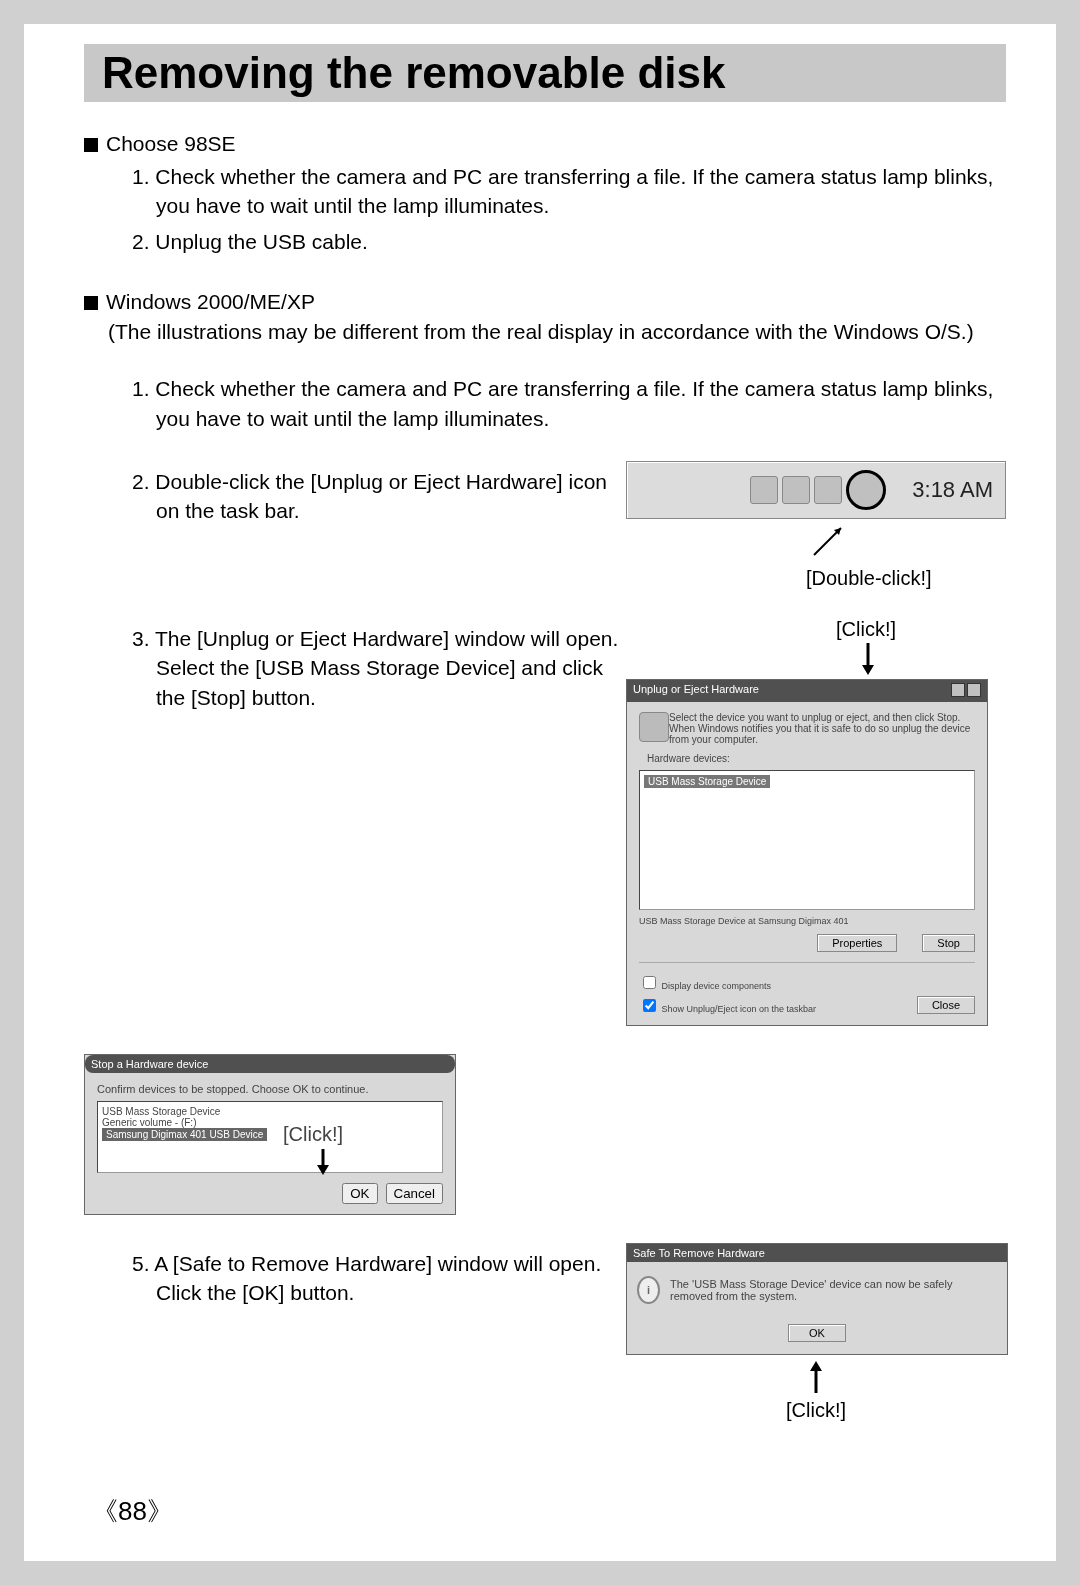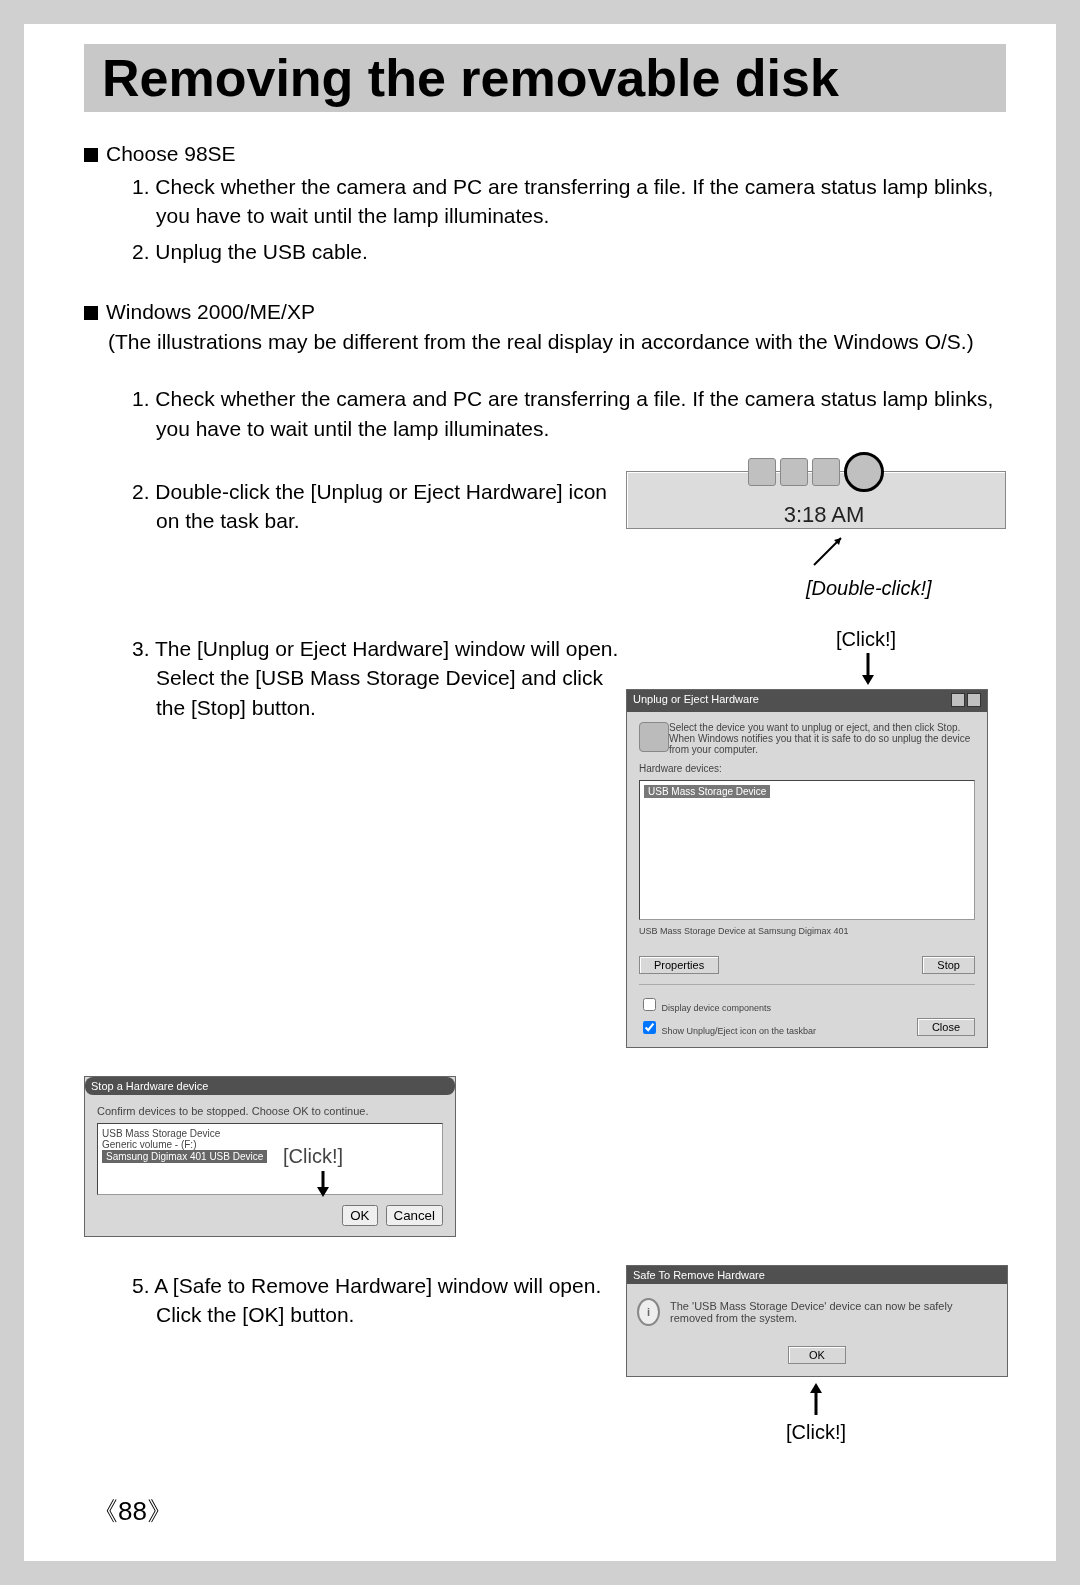--- a/index.html
+++ b/index.html
@@ -22,21 +22,21 @@
     border-top: 24px solid #d0d0d0;
     border-bottom: 24px solid #d0d0d0;
   }
   .title-block {
     background: #c8c8c8;
     padding: 4px 18px 4px 18px;
     margin-bottom: 30px;
   }
   .title-block h1 {
     margin: 0;
-    font-size: 52px;
+    font-size: 44px;
     font-weight: bold;
   }
   .bullet {
     display: inline-block;
     width: 14px;
     height: 14px;
     background: #000;
     margin-right: 8px;
     vertical-align: -1px;
   }
@@ -70,21 +70,20 @@
   .taskbar {
     border: 1px solid #888;
     background: #dcdcdc;
     height: 56px;
     display: flex;
     align-items: center;
     justify-content: flex-end;
     padding: 0 12px;
     gap: 10px;
     box-shadow: inset 1px 1px 0 #fff;
-    flex-direction: column;
   }
   .tray-icons { display:flex; align-items:center; gap:4px; }
   .tray-icon {
     width: 26px; height: 26px;
     background: #c0c0c0;
     border: 1px solid #888;
     border-radius: 3px;
     position: relative;
   }
   .tray-icon.circled {
@@ -112,21 +111,21 @@
     width:12px;height:12px;background:#c0c0c0;border:1px solid #333;display:inline-block;margin-left:2px;
   }
   .dialog .body { padding: 10px 12px; }
   .dialog .listbox {
     background:#fff;border:1px inset #999;height:130px;margin:6px 0;
     padding:4px;
   }
   .dialog .listbox .sel {
     background:#777;color:#fff;display:inline-block;padding:1px 4px;font-size:10px;
   }
-  .dialog .btnrow { display:flex;justify-content:space-between;gap:8px;margin-top:20px; }
+  .dialog .btnrow { display:flex;justify-content:flex-end;gap:25px;margin-top:8px; }
   .dialog button {
     font-size:11px;padding:2px 14px;background:#d8d8d8;border:1px solid #888;box-shadow:inset 1px 1px 0 #fff;
   }
   .small-dialog {
     background:#d8d8d8;border:1px solid #666;width:370px;font-size:11px;color:#444;
   }
   .small-dialog .titlebar { background:#505050;color:#fff;padding:3px 6px;font-size:11px;display:flex;justify-content:space-between;border-radius:8px;}
   .small-dialog .body { padding:10px 12px; }
   .small-dialog .devlist {background:#fff;border:1px inset #999;height:62px;margin:6px 0;padding:4px;font-size:10px;}
   .small-dialog .devlist .sel {background:#666;color:#fff;display:inline-block;padding:1px 4px;}
@@ -141,21 +140,21 @@
   .msgbox button{font-size:11px;padding:2px 20px;background:#d8d8d8;border:1px solid #888;box-shadow:inset 1px 1px 0 #fff;}
   .page-num {
     position:absolute;
     bottom:32px;
     left:68px;
     font-size:26px;
   }
   .bracket-l::before{content:"\300A";}
   .bracket-r::after{content:"\300B";}
   .click-label { font-size:20px; }
-  .doubleclk-wrap { margin-left:180px; margin-top:4px;font-style:italic;}
+  .doubleclk-wrap { margin-left:180px; margin-top:4px;}
   .cap-click-1 { margin-left:210px; margin-bottom:2px;}
   .cap-click-3 { text-align:center; margin-top:4px;}
 </style>
 </head>
 <body>
 
 <div class="page">
   <div class="title-block">
     <h1>Removing the removable disk</h1>
   </div>
@@ -214,21 +213,21 @@
       <div class="dialog">
         <div class="titlebar">
           <span>Unplug or Eject Hardware</span>
           <span><span class="wbtn"></span><span class="wbtn"></span></span>
         </div>
         <div class="body">
           <div style="display:flex;gap:0;">
             <div style="width:28px;height:28px;background:#bbb;border:1px solid #888;border-radius:4px;flex-shrink:0;"></div>
             <div>Select the device you want to unplug or eject, and then click Stop. When Windows notifies you that it is safe to do so unplug the device from your computer.</div>
           </div>
-          <div style="margin-top:8px;font-size:10px;">Hardware devices:</div>
+          <div style="margin-top:8px;font-size:10px;margin-left:8px;">Hardware devices:</div>
           <div class="listbox">
             <span class="sel">USB Mass Storage Device</span>
           </div>
           <div style="font-size:9px;">USB Mass Storage Device at Samsung Digimax 401</div>
           <div class="btnrow">
             <button>Properties</button>
             <button>Stop</button>
           </div>
           <hr style="margin:10px 0;border:none;border-top:1px solid #aaa;">
           <div style="font-size:9px;"><input type="checkbox" style=""> <span>Display device components</span></div>

